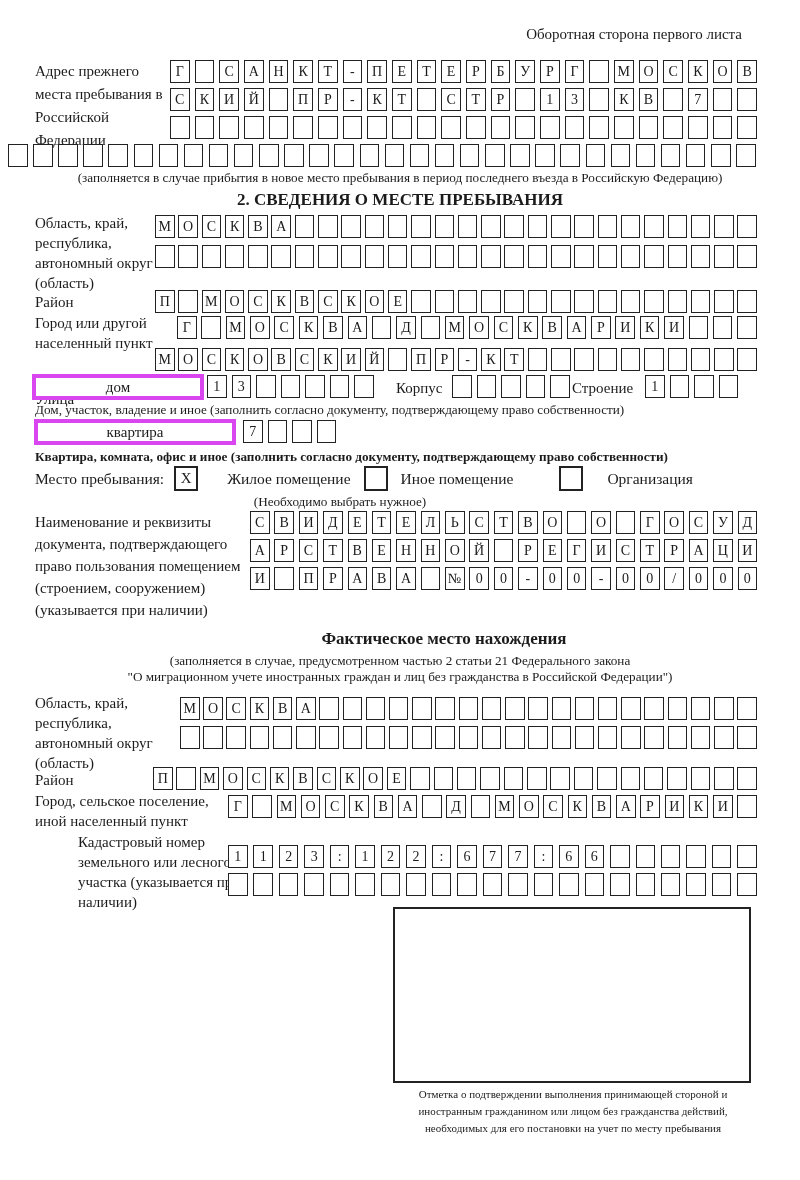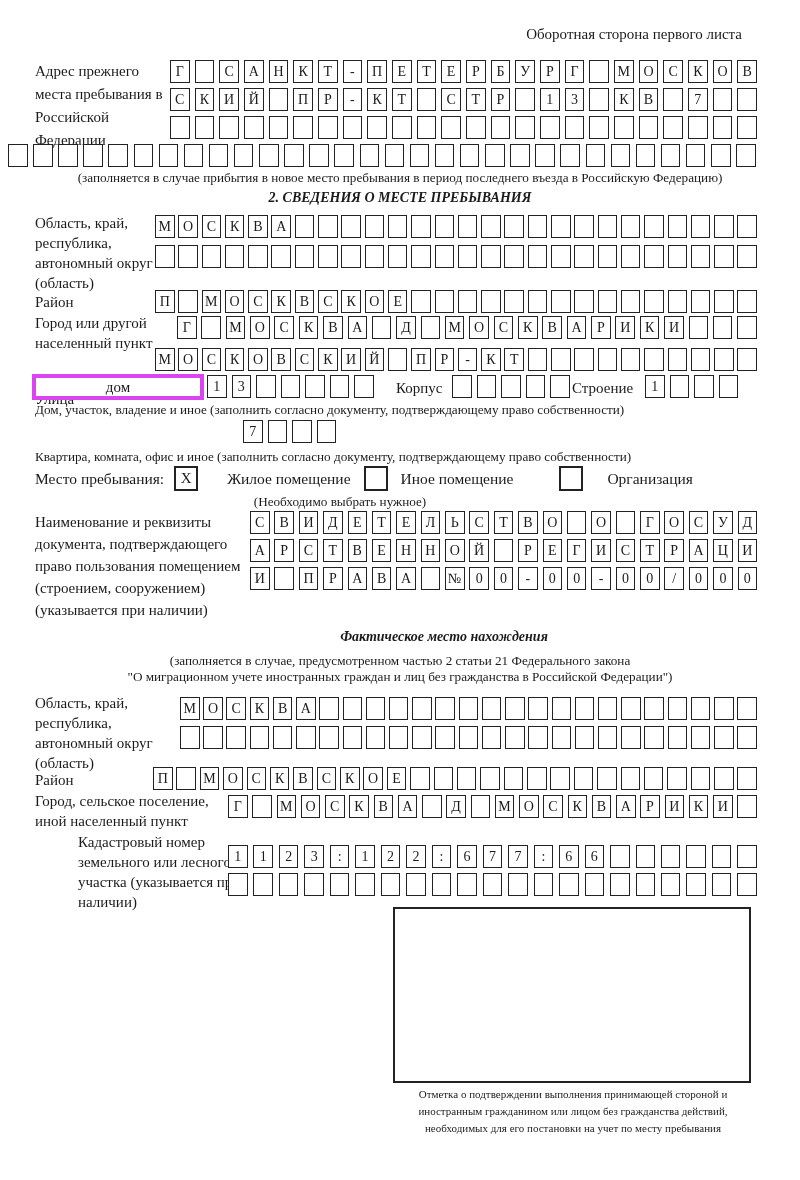--- a/index.html
+++ b/index.html
@@ -6,21 +6,21 @@
   .sheet{
     position:relative;width:800px;height:1180px;margin:0 auto;
     background:#ffffff;color:#1b1b1b;
     font-family:"Liberation Serif","DejaVu Serif",serif;
     overflow:hidden;
   }
   .abs{position:absolute;}
   .lbl{font-size:15px;line-height:20px;}
   .lbl-wide{font-size:15px;line-height:23px;}
   .note{font-size:13.2px;line-height:16px;text-align:center;}
-  .title{font-size:14px;font-weight:bold;text-align:center;width:100%;font-style:italic;}
+  .title{font-size:17px;font-weight:bold;text-align:center;width:100%;}
   .boxrow{display:flex;justify-content:space-between;}
   .cell{
     box-sizing:border-box;flex:0 0 19.5px;width:19.5px;height:23px;
     border:1.7px solid #222;display:flex;align-items:center;justify-content:center;
     font-size:14px;background:#fff;
   }
   .cells-inline{display:flex;}
   .cells-inline .cell{margin-right:5px;}
   .widebox{
     box-sizing:border-box;border:4px solid #d946ef;height:26px;
@@ -321,27 +321,28 @@
     </div>
   <div class="abs lbl" style="left:572px;top:378px;">Строение</div>
   <div class="abs cells-inline" style="left:645px;top:375px;">
       <span class="cell">1</span>
       <span class="cell"></span>
       <span class="cell"></span>
       <span class="cell"></span>
     </div>
   <div class="abs note" style="left:35px;top:402px;text-align:left;">Дом, участок, владение и иное (заполнить согласно документу, подтверждающему право собственности)</div>
 
+  <div class="abs widebox" style="left:34px;top:419px;width:202px;">квартира</div>
   <div class="abs cells-inline" style="left:243px;top:420px;">
       <span class="cell">7</span>
       <span class="cell"></span>
       <span class="cell"></span>
       <span class="cell"></span>
     </div>
-  <div class="abs note" style="left:35px;top:449px;text-align:left;">Квартира, комната, офис и иное (заполнить согласно документу, подтверждающему право собственности)</div>
+  <div class="abs note" style="left:35px;top:449px;text-align:left;font-weight:bold;">Квартира, комната, офис и иное (заполнить согласно документу, подтверждающему право собственности)</div>
 
   <div class="abs stayrow" style="left:35px;top:466px;">
     <span>Место пребывания:</span>
     <span class="chk" style="margin-left:10px;">X</span>
     <span style="margin-left:29px;">Жилое помещение</span>
     <span class="chk" style="margin-left:13px;"></span>
     <span style="margin-left:13px;">Иное помещение</span>
     <span class="chk" style="margin-left:46px;"></span>
     <span style="margin-left:24px;">Организация</span>
   </div>

